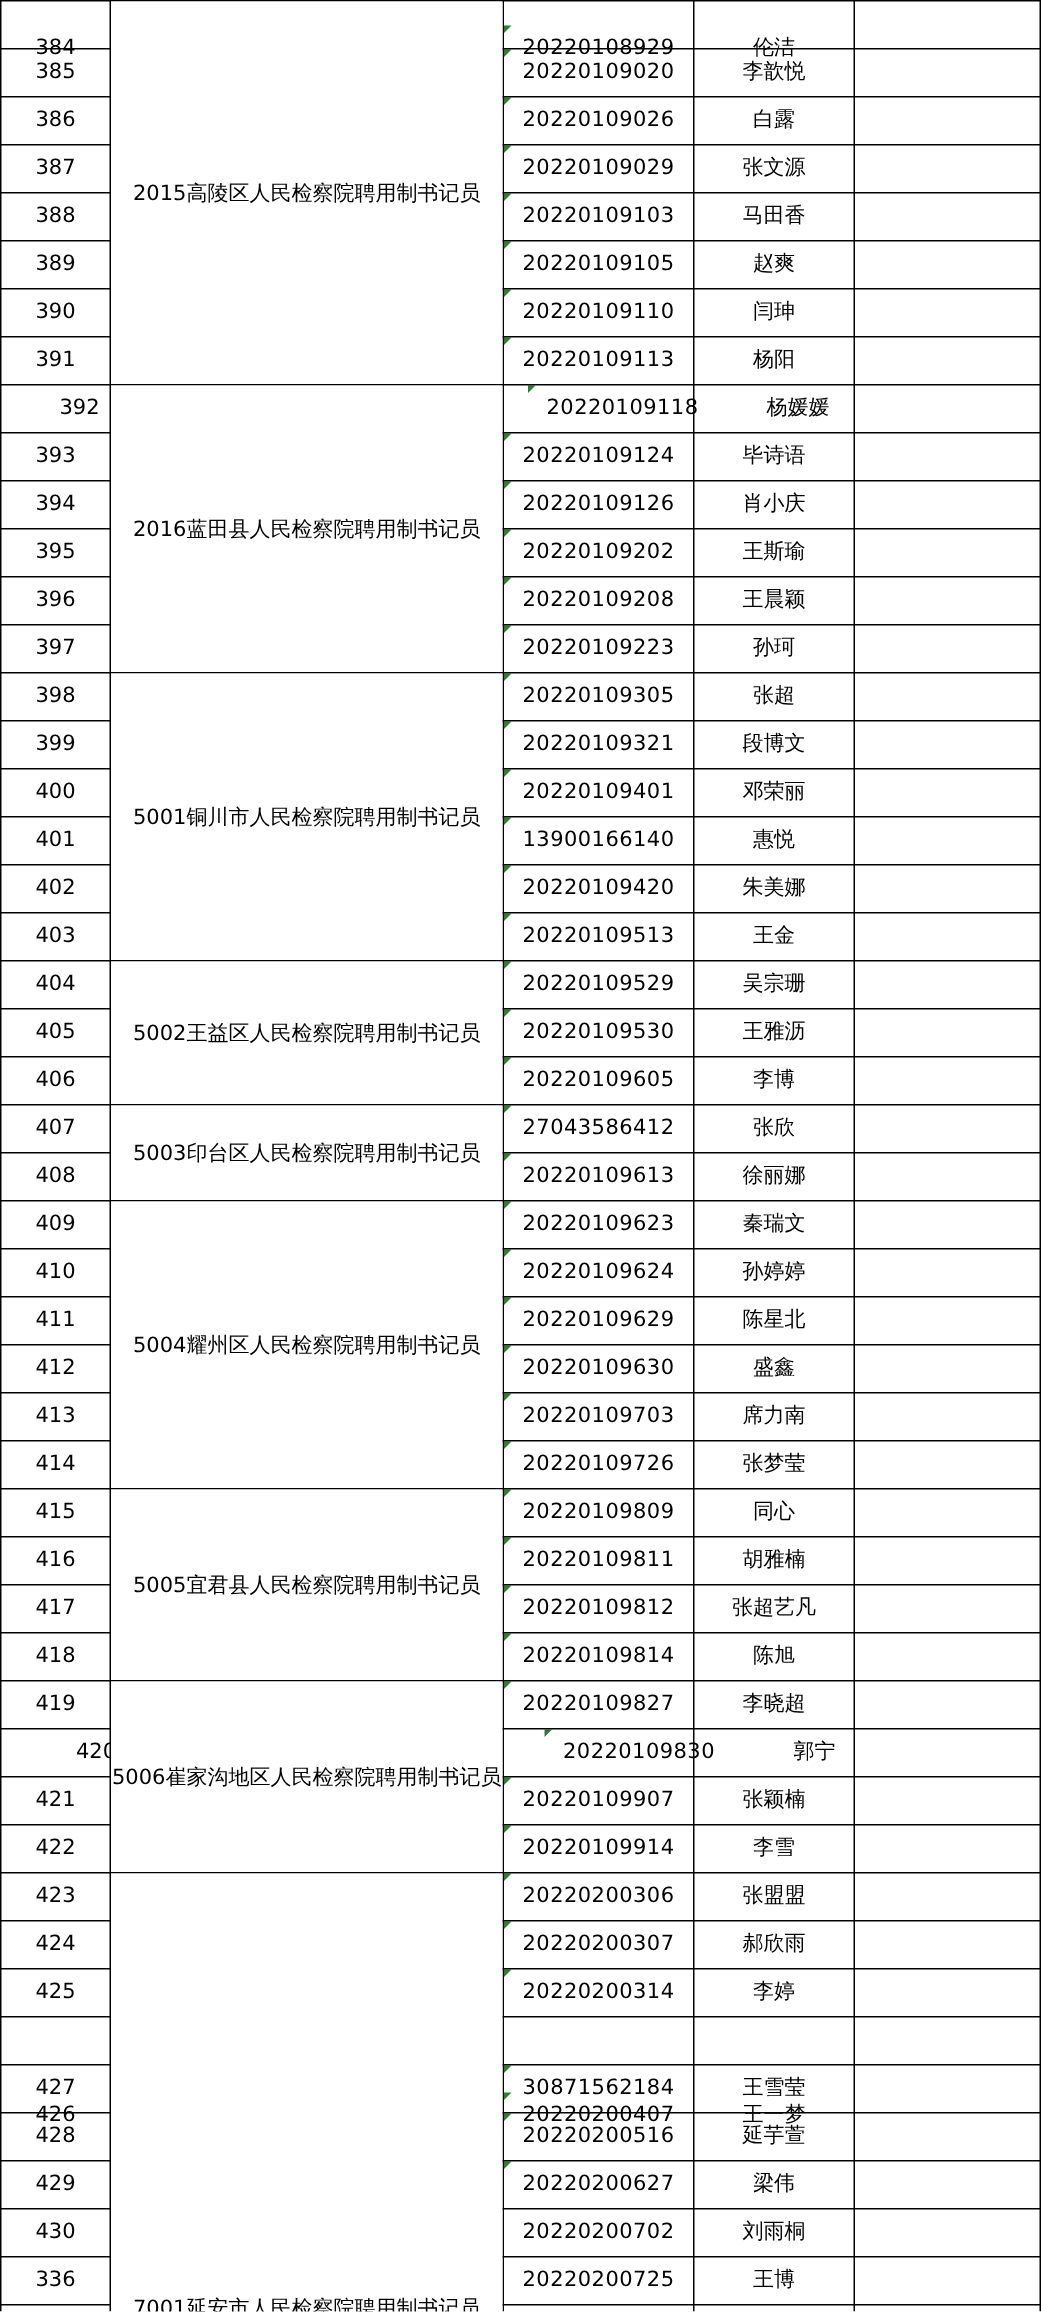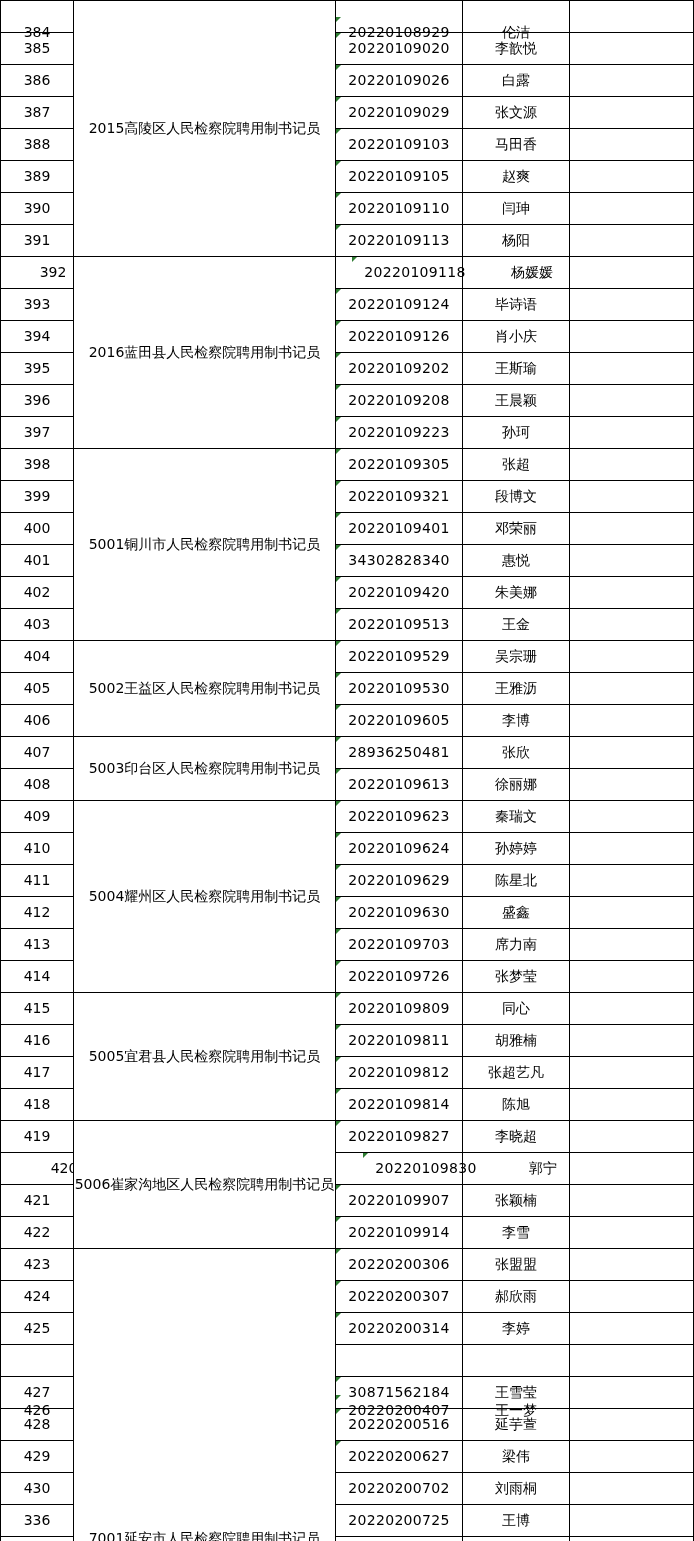--- a/index.html
+++ b/index.html
@@ -160,21 +160,21 @@
     <div class="cell c1">400</div>
     <div class="tri"></div>
     <div class="cell c3">20220109401</div>
     <div class="cell c4">邓荣丽</div>
     <div class="cell c5"></div>
   </div>
     <div class="hline" style="top: 512px; left: 0px; width: 694px;"></div>
     <div class="row" style="top: 544px;">
     <div class="cell c1">401</div>
     <div class="tri"></div>
-    <div class="cell c3">34302828340</div>
+    <div class="cell c3">13900166140</div>
     <div class="cell c4">惠悦</div>
     <div class="cell c5"></div>
   </div>
     <div class="hline" style="top: 544px; left: 0px; width: 694px;"></div>
     <div class="row" style="top: 576px;">
     <div class="cell c1">402</div>
     <div class="tri"></div>
     <div class="cell c3">20220109420</div>
     <div class="cell c4">朱美娜</div>
     <div class="cell c5"></div>
@@ -208,21 +208,21 @@
     <div class="cell c1">406</div>
     <div class="tri"></div>
     <div class="cell c3">20220109605</div>
     <div class="cell c4">李博</div>
     <div class="cell c5"></div>
   </div>
     <div class="hline" style="top: 704px; left: 0px; width: 694px;"></div>
     <div class="row" style="top: 736px;">
     <div class="cell c1">407</div>
     <div class="tri"></div>
-    <div class="cell c3">28936250481</div>
+    <div class="cell c3">27043586412</div>
     <div class="cell c4">张欣</div>
     <div class="cell c5"></div>
   </div>
     <div class="hline" style="top: 736px; left: 0px; width: 694px;"></div>
     <div class="row" style="top: 768px;">
     <div class="cell c1">408</div>
     <div class="tri"></div>
     <div class="cell c3">20220109613</div>
     <div class="cell c4">徐丽娜</div>
     <div class="cell c5"></div>

